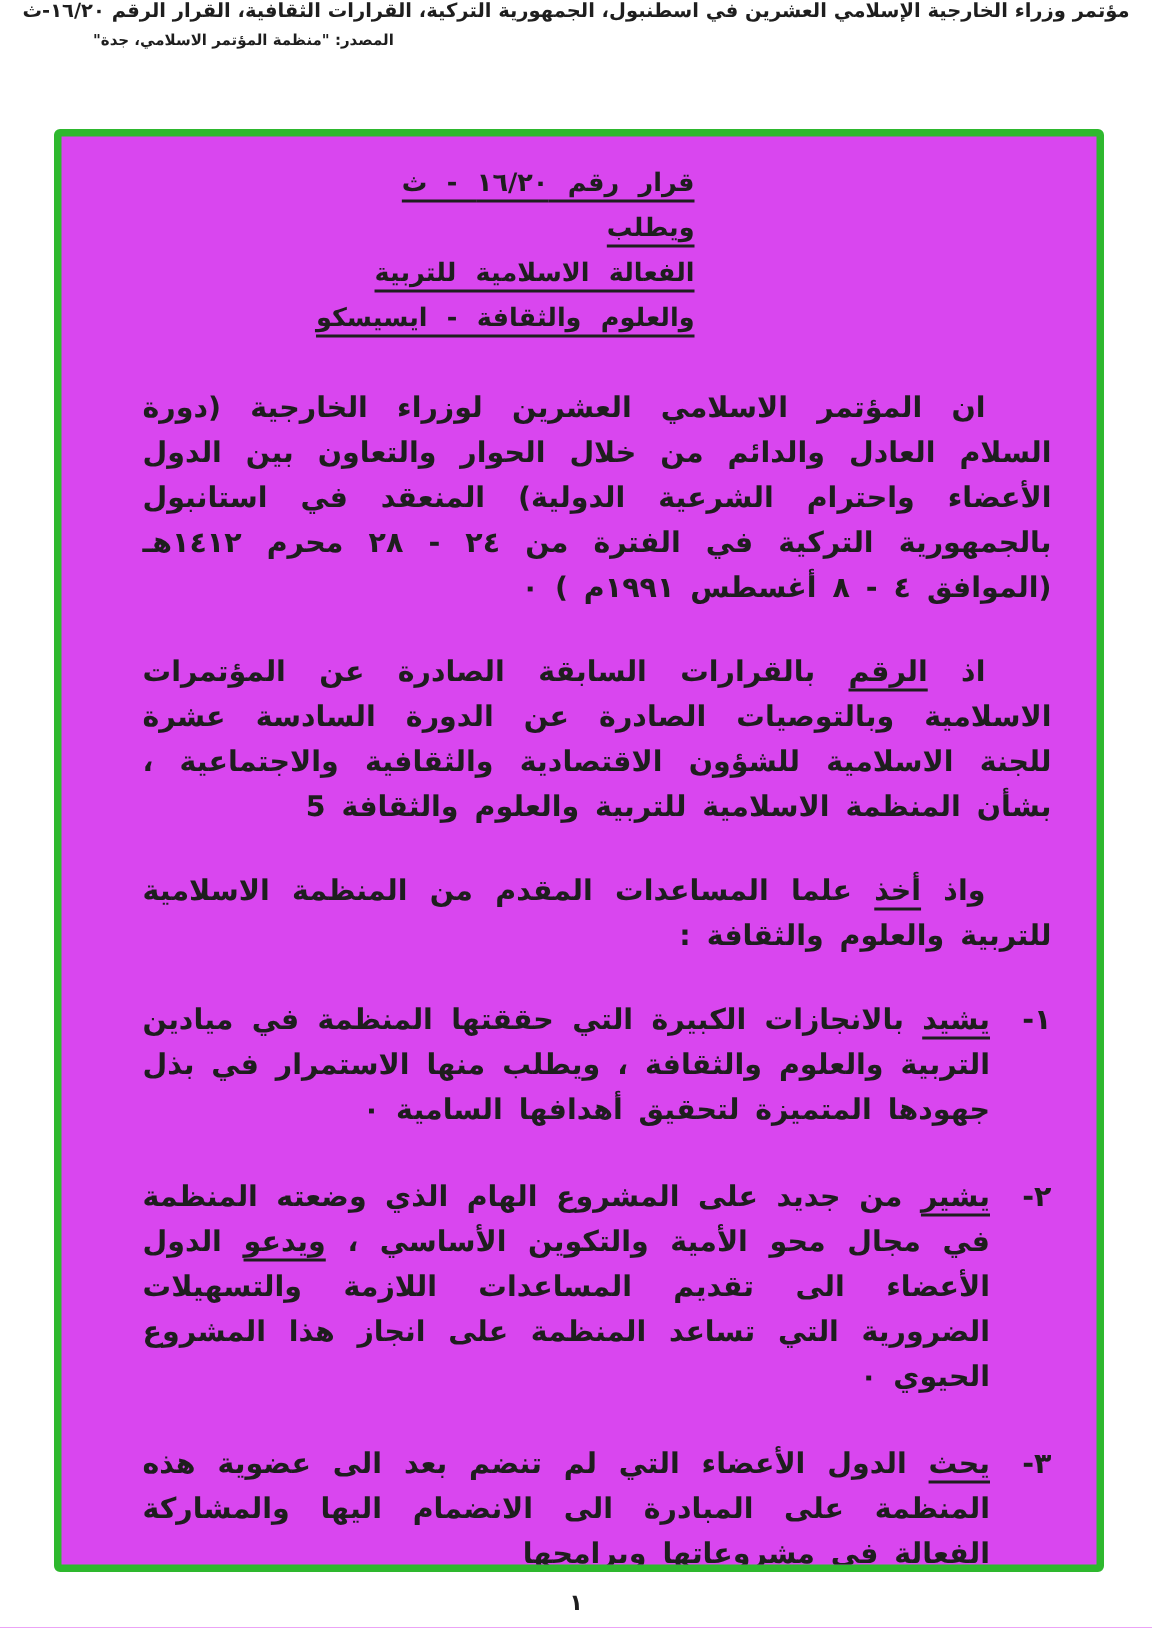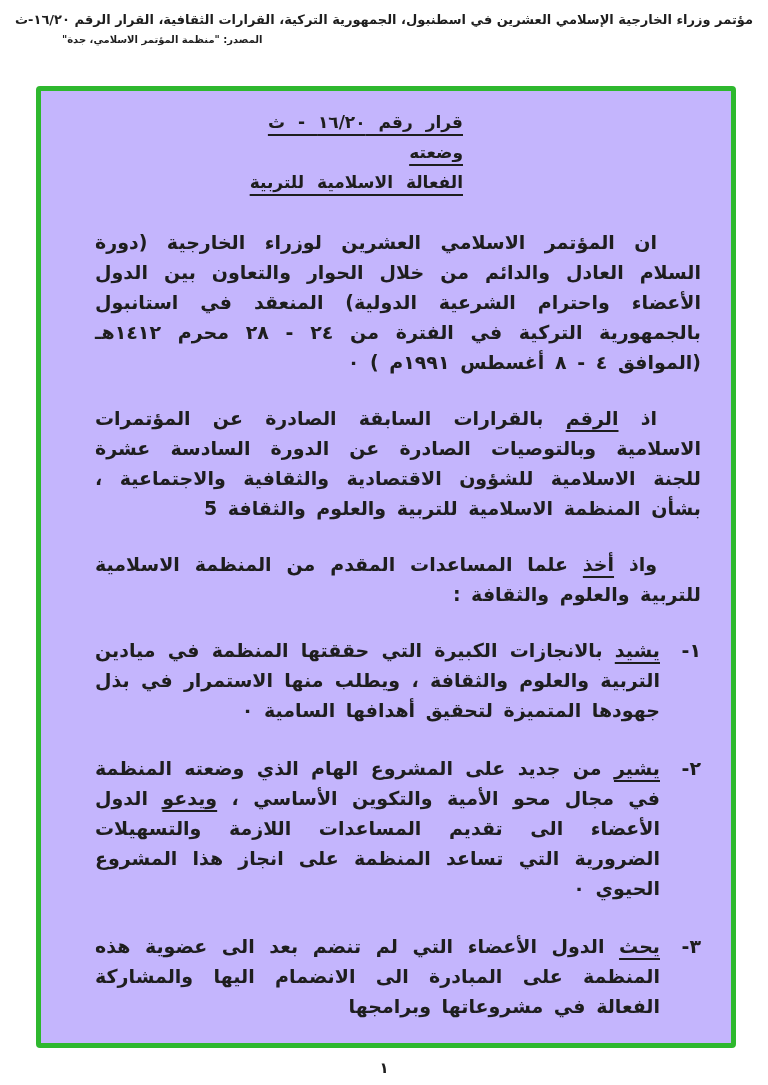--- a/index.html
+++ b/index.html
@@ -10,42 +10,41 @@
     color:#1e1e1e;
     position:relative;
     overflow:hidden;
   }
   
   .hdr1 {
     direction:rtl;
     text-align:center;
     font-weight:bold;
     font-size:13px;
-    padding-top:12px;
     white-space:nowrap;
   }
   .hdr2 {
     direction:rtl;
     text-align:left;
     padding-left:62px;
     font-weight:bold;
     font-size:10px;
     margin-top:7px;
   }
   
   .frame {
     position:absolute;
     left:36px; top:86px;
     width:700px; height:962px;
     border:5px solid var(--green, #2eb82e);
     border-radius:4px;
     padding:16px 30px 10px 26px;
     direction:rtl;
     overflow:hidden;
-    background:#c4b5fd;
+    background:#d946ef;
   }
   
   .title-block {
     margin-right:238px;
     margin-bottom:30px;
     font-size:17px;
     font-weight:bold;
     line-height:30px;
   }
   .title-line {
@@ -103,22 +102,23 @@
 <body style="color: rgb(30, 30, 30);">
 
 <header>
   <div class="hdr1">مؤتمر وزراء الخارجية الإسلامي العشرين في اسطنبول، الجمهورية التركية، القرارات الثقافية، القرار الرقم ١٦/٢٠-ث</div>
   <div class="hdr2">المصدر:  "منظمة المؤتمر الاسلامي، جدة"</div>
 </header>
 
 <main class="frame">
   <div class="title-block">
     <div class="title-line">قرار رقم ١٦/٢٠ - ث</div>
-    <div class="title-line">وضعته</div>
+    <div class="title-line">ويطلب</div>
     <div class="title-line">الفعالة الاسلامية للتربية</div>
+    <div class="title-line">والعلوم والثقافة - ايسيسكو</div>
   </div>
 
   <section>
       <p class="para"><span>ان المؤتمر الاسلامي العشرين لوزراء الخارجية (دورة السلام العادل والدائم من خلال الحوار والتعاون بين الدول الأعضاء واحترام الشرعية الدولية) المنعقد في استانبول بالجمهورية التركية في الفترة من ٢٤ - ٢٨ محرم ١٤١٢هـ (الموافق ٤ - ٨ أغسطس ١٩٩١م ) ٠</span></p>
       <p class="para"><span>اذ </span><span class="u">الرقم</span><span> بالقرارات السابقة الصادرة عن المؤتمرات الاسلامية وبالتوصيات الصادرة عن الدورة السادسة عشرة للجنة الاسلامية للشؤون الاقتصادية والثقافية والاجتماعية ، بشأن المنظمة الاسلامية للتربية والعلوم والثقافة 5</span></p>
       <p class="para"><span>واذ </span><span class="u">أخذ</span><span> علما المساعدات المقدم من المنظمة الاسلامية للتربية والعلوم والثقافة :</span></p>
     </section>
 
   <section class="items">
       <div class="item">

